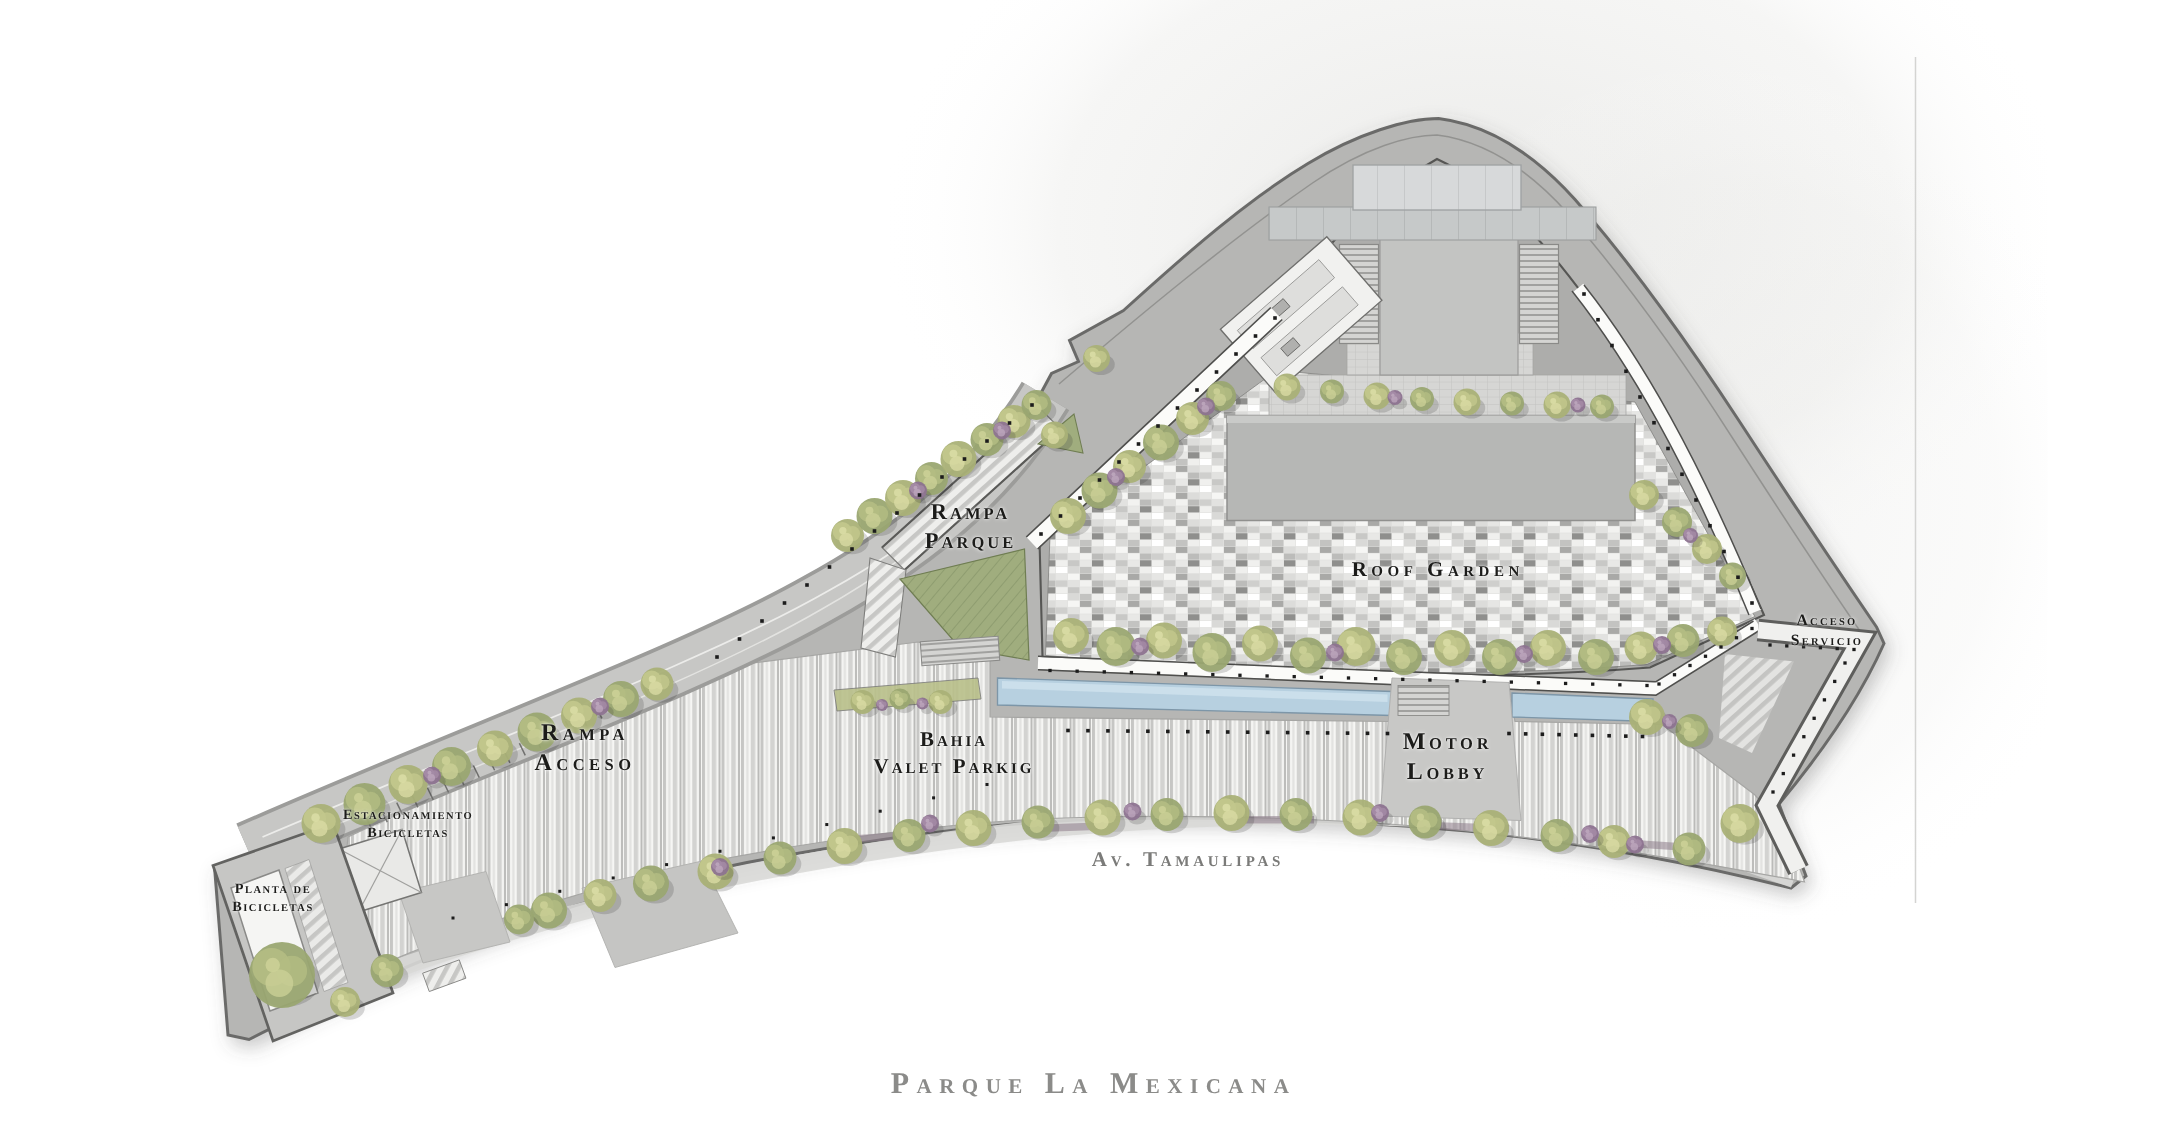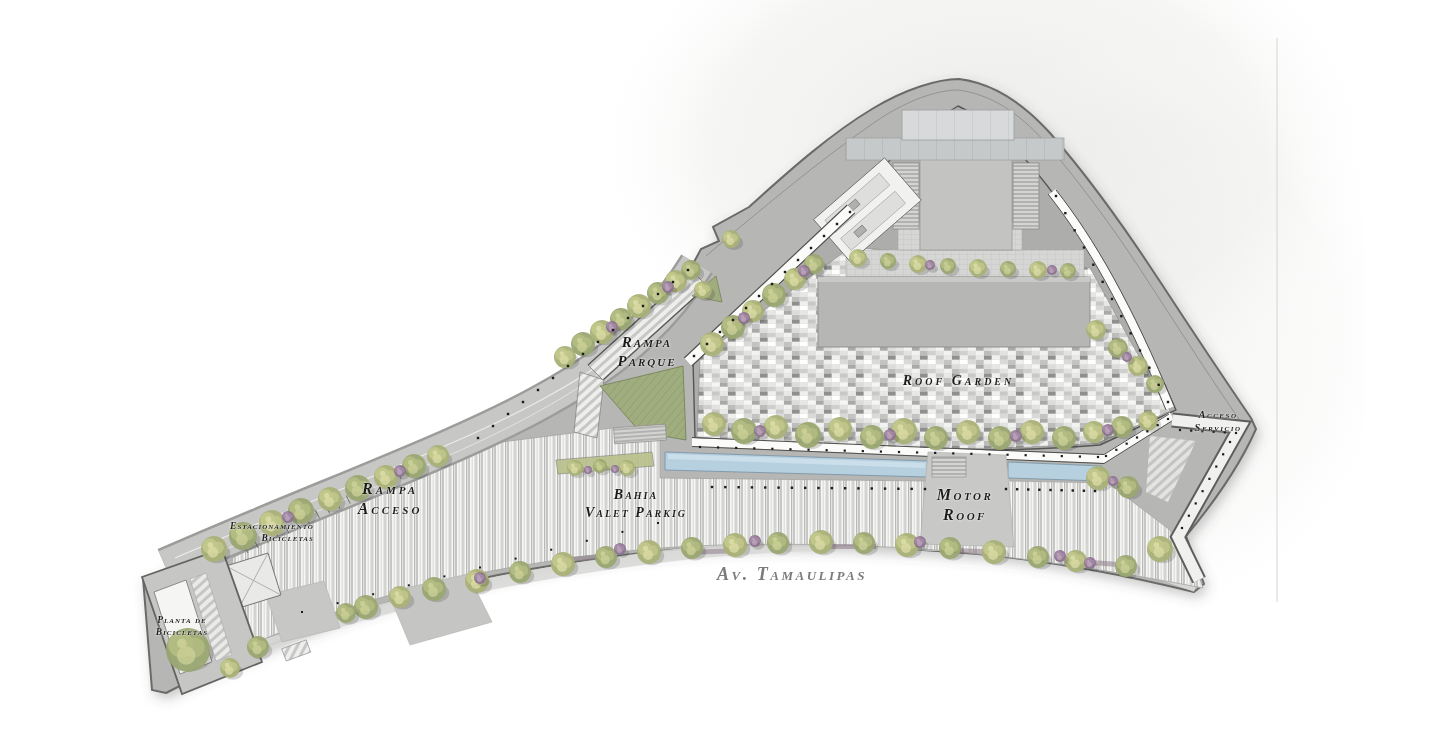--- a/index.html
+++ b/index.html
@@ -1,32 +1,32 @@
 <!DOCTYPE html>
 <html><head>
 <meta charset="utf-8">
 <style>
   html,body{margin:0;padding:0;background:#ffffff;}
   .stage{position:relative;width:1365px;height:750px;background:#ffffff;overflow:hidden;
-         font-family:"Liberation Serif",serif;font-style:italic;}
+         font-family:"Liberation Serif",serif;}
   .stage svg{position:absolute;left:0;top:0;}
   .lbl{position:absolute;transform:translate(-50%,-50%);text-align:center;white-space:nowrap;
        font-family:"Liberation Serif",serif;font-weight:bold;font-variant:small-caps;
        color:var(--label-ink,#1c1c1a);line-height:1.25;
        text-shadow:0 0 3px rgba(255,255,255,.85),0 0 1px rgba(255,255,255,.9);}
   .lbl span{display:block;}
   .lbl-rampa-salida{left:647px;top:352px;font-size:15px;letter-spacing:2px;}
   .lbl-roof-garden{left:946px;top:381px;font-size:14px;letter-spacing:3px;padding-left:25px;}
   .lbl-acceso-servicio{left:1218px;top:421px;font-size:10.5px;letter-spacing:1.5px;}
   .lbl-rampa-acceso{left:390px;top:499px;font-size:16px;letter-spacing:3px;}
   .lbl-bahia-valet{left:592px;top:503px;font-size:14px;letter-spacing:2px;margin-left:44px;}
   .lbl-motor-lobby{left:965px;top:505px;font-size:16px;letter-spacing:2.5px;}
-  .lbl-estacionamiento{left:272px;top:533px;font-size:9.5px;letter-spacing:1px;text-align:right;}
-  .lbl-planta{left:182px;top:627px;font-size:9.5px;letter-spacing:1px;}
-  .lbl-av-tamaulipas{left:792px;top:574px;font-size:18px;letter-spacing:2.5px;
+  .lbl-estacionamiento{left:272px;top:551px;font-size:9.5px;letter-spacing:1px;}
+  .lbl-planta{left:182px;top:600px;font-size:9.5px;letter-spacing:1px;}
+  .lbl-av-tamaulipas{left:792px;top:574px;font-size:14px;letter-spacing:2.5px;
                      color:var(--street-gray,#7b7b79);}
   .lbl-title{left:729px;top:723px;font-size:20px;letter-spacing:5px;
              color:var(--title-gray,#8b8b89);}
 </style>
 </head>
 <body>
 
 <div class="stage" style="--label-ink: #1c1c1a; --street-gray: #7b7b79; --title-gray: #8b8b89;">
 
 <svg id="plan-svg" width="1450" height="750" viewBox="0 0 1450 750">
@@ -1016,27 +1016,28 @@
 <div class="lbl lbl-rampa-acceso">
   <span>Rampa</span>
   <span>Acceso</span>
 </div>
 <div class="lbl lbl-bahia-valet">
   <span>Bahia</span>
   <span>Valet Parkig</span>
 </div>
 <div class="lbl lbl-motor-lobby">
   <span>Motor</span>
-  <span>Roof</span>
+  <span>Lobby</span>
 </div>
 <div class="lbl lbl-estacionamiento">
   <span>Estacionamiento</span>
   <span>Bicicletas</span>
 </div>
 <div class="lbl lbl-planta">
   <span>Planta de</span>
   <span>Bicicletas</span>
 </div>
 <div class="lbl lbl-av-tamaulipas">
   <span>Av. Tamaulipas</span>
 </div>
+<div class="lbl lbl-title">Parque La Mexicana</div>
 
 </div>
 
 </body></html>

